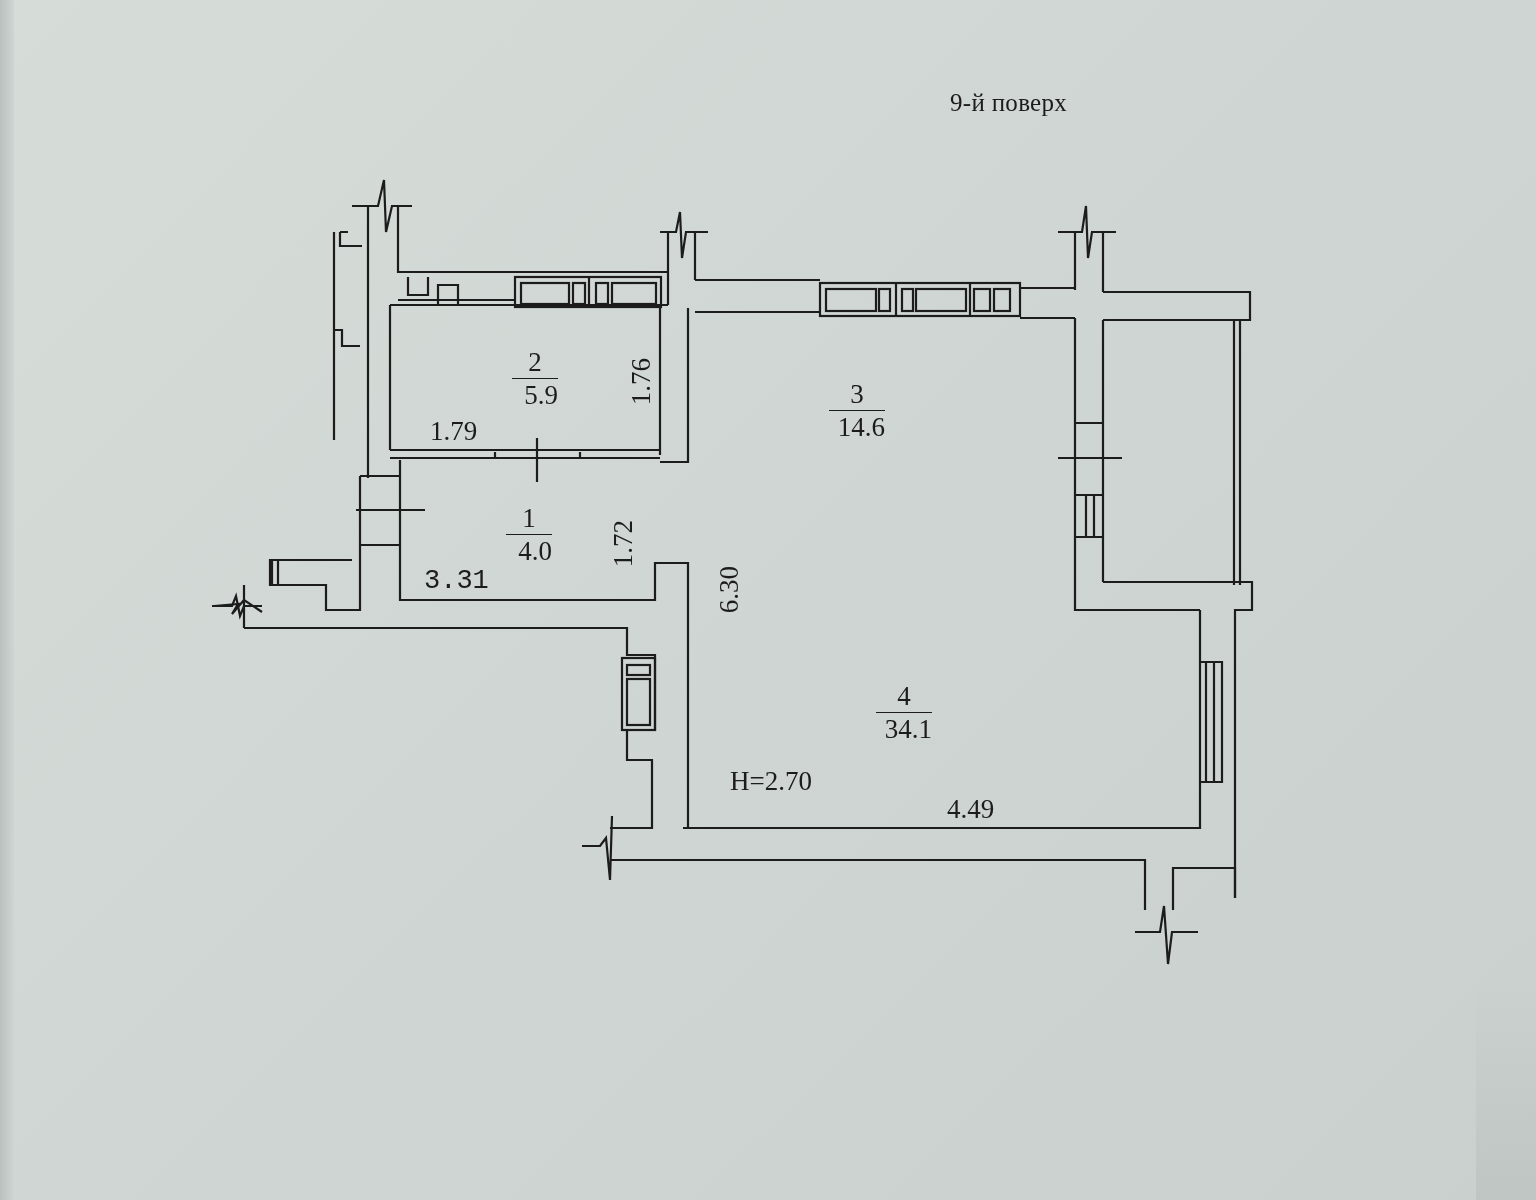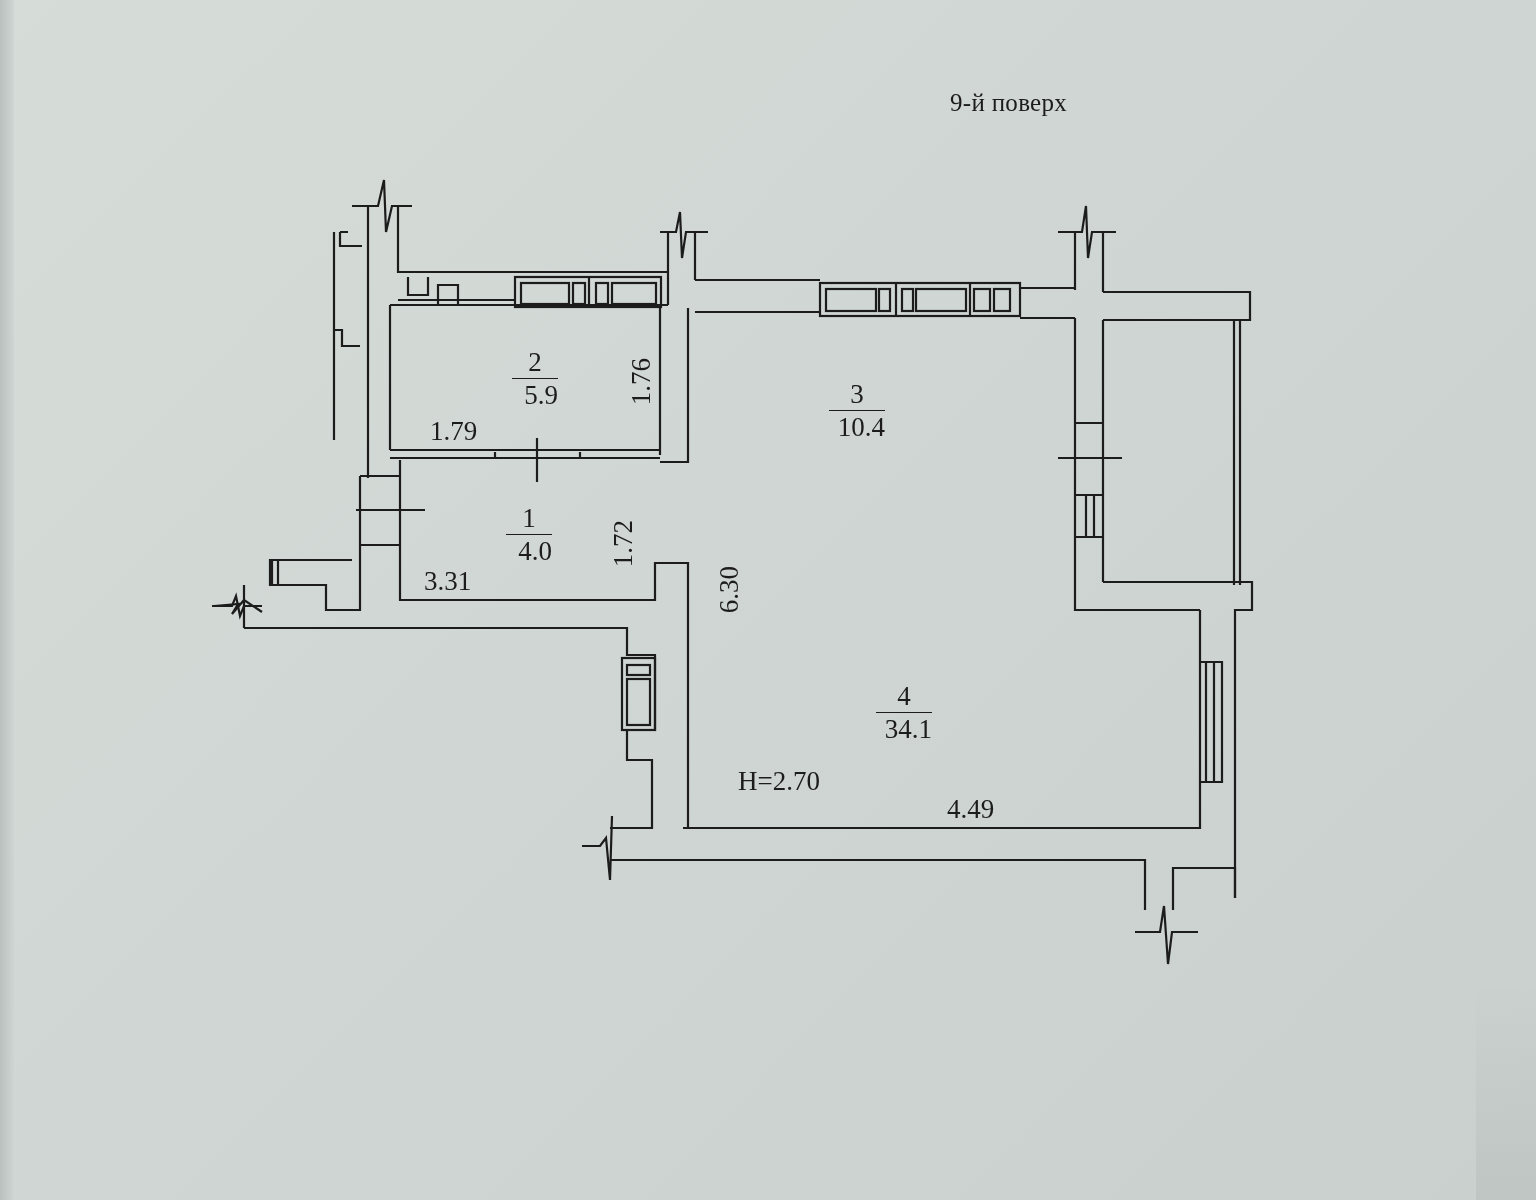--- a/index.html
+++ b/index.html
@@ -103,30 +103,30 @@
     <path d="M1135 932 H1160 L1164 906 L1168 964 L1172 932 H1198"></path>
   </g>
 </svg>
 
 <div class="frac" style="left:512px;top:349px;width:46px;">
   <span class="num">2</span>
   <span class="area">5.9</span>
 </div>
 <div class="frac" style="left:829px;top:381px;width:56px;">
   <span class="num">3</span>
-  <span class="area">10.4</span>
+  <span class="area">14.6</span>
 </div>
 <div class="frac" style="left:506px;top:505px;width:46px;">
   <span class="num">1</span>
   <span class="area">4.0</span>
 </div>
 <div class="frac" style="left:876px;top:683px;width:56px;">
   <span class="num">4</span>
   <span class="area">34.1</span>
 </div>
 
 <div class="lbl" style="left:430px;top:418px;">1.79</div>
 <div class="lbl rot" style="left:618px;top:368px;">1.76</div>
-<div class="lbl" style="left:424px;top:568px;">3.31</div>
+<div class="lbl" style="left:424px;top:568px;font-family:Liberation Mono, monospace;">3.31</div>
 <div class="lbl rot" style="left:600px;top:530px;">1.72</div>
 <div class="lbl rot" style="left:706px;top:576px;">6.30</div>
 <div class="lbl" style="left:947px;top:796px;">4.49</div>
-<div class="lbl" style="left:730px;top:768px;margin-left:8px;">H=2.70</div>
+<div class="lbl" style="left:730px;top:768px;">H=2.70</div>
 
 </body></html>

